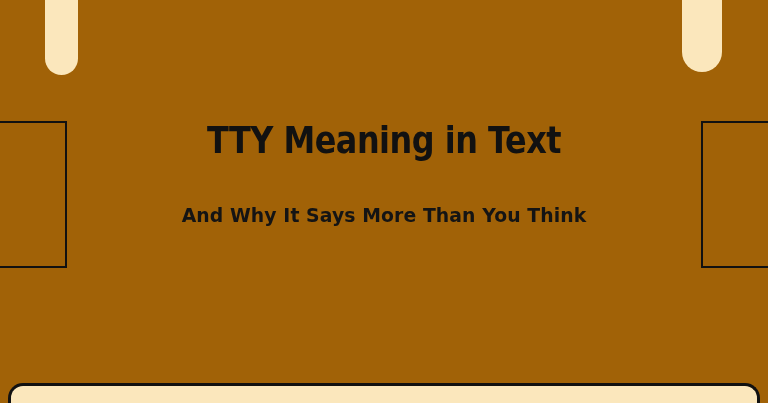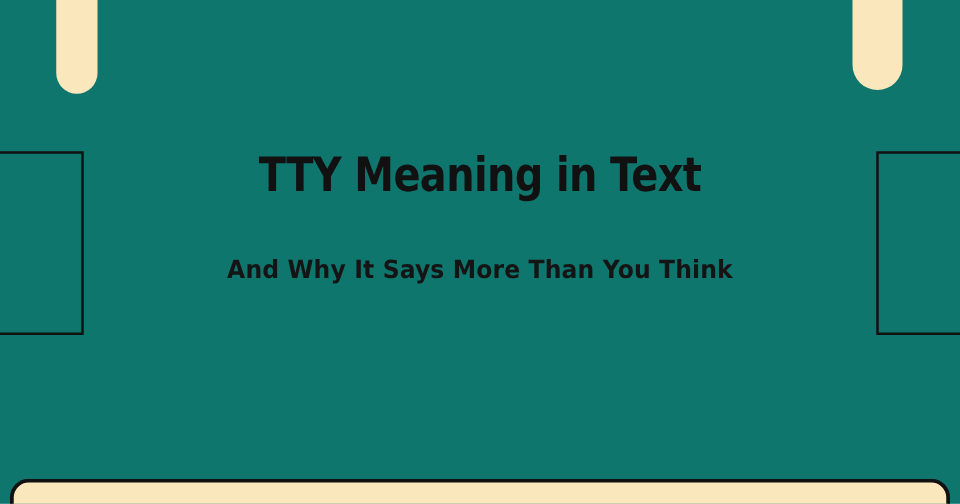--- a/index.html
+++ b/index.html
@@ -11,21 +11,21 @@
     height: 403px;
     background: #ffffff;
     font-family: "Liberation Sans", sans-serif;
     overflow: hidden;
   }
 
   #canvas {
     position: relative;
     width: 768px;
     height: 403px;
-    background: #0f766e;
+    background: #a16207;
     overflow: hidden;
     text-decoration: underline;
   }
 
   
   .top-bar {
     position: absolute;
     top: -14px;
     background: #fbe7bc;
     border-bottom-left-radius: 20px;

